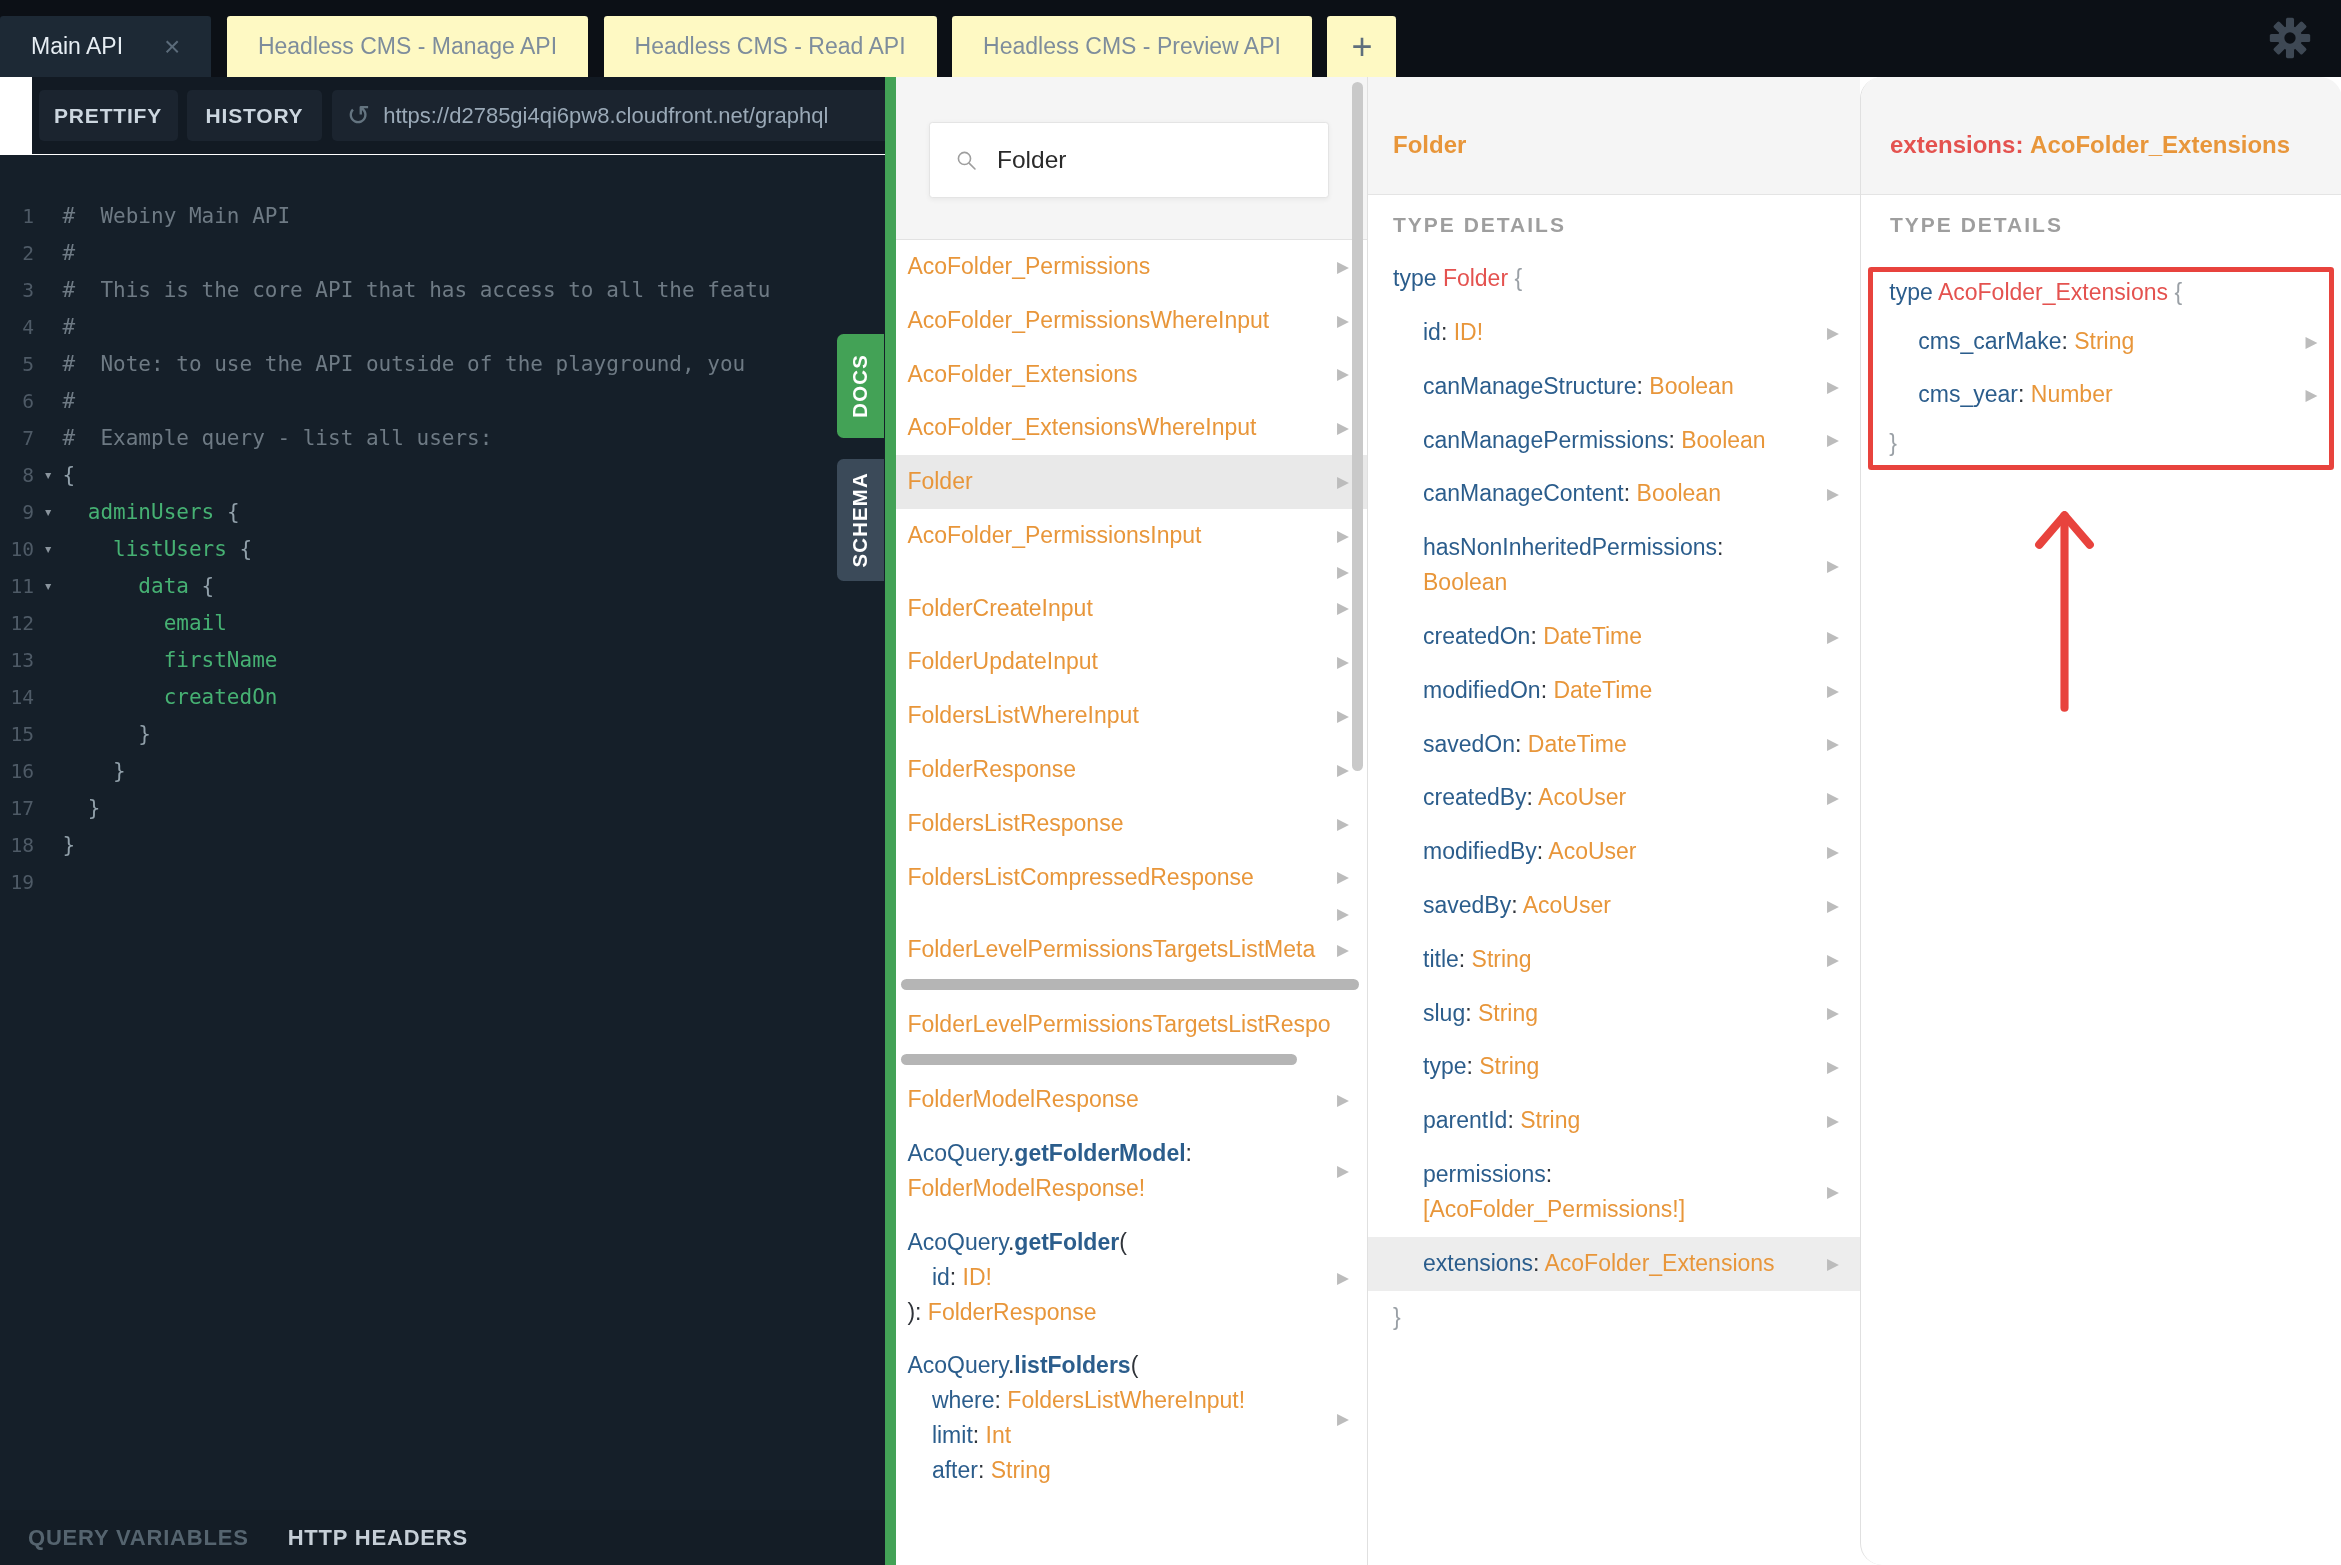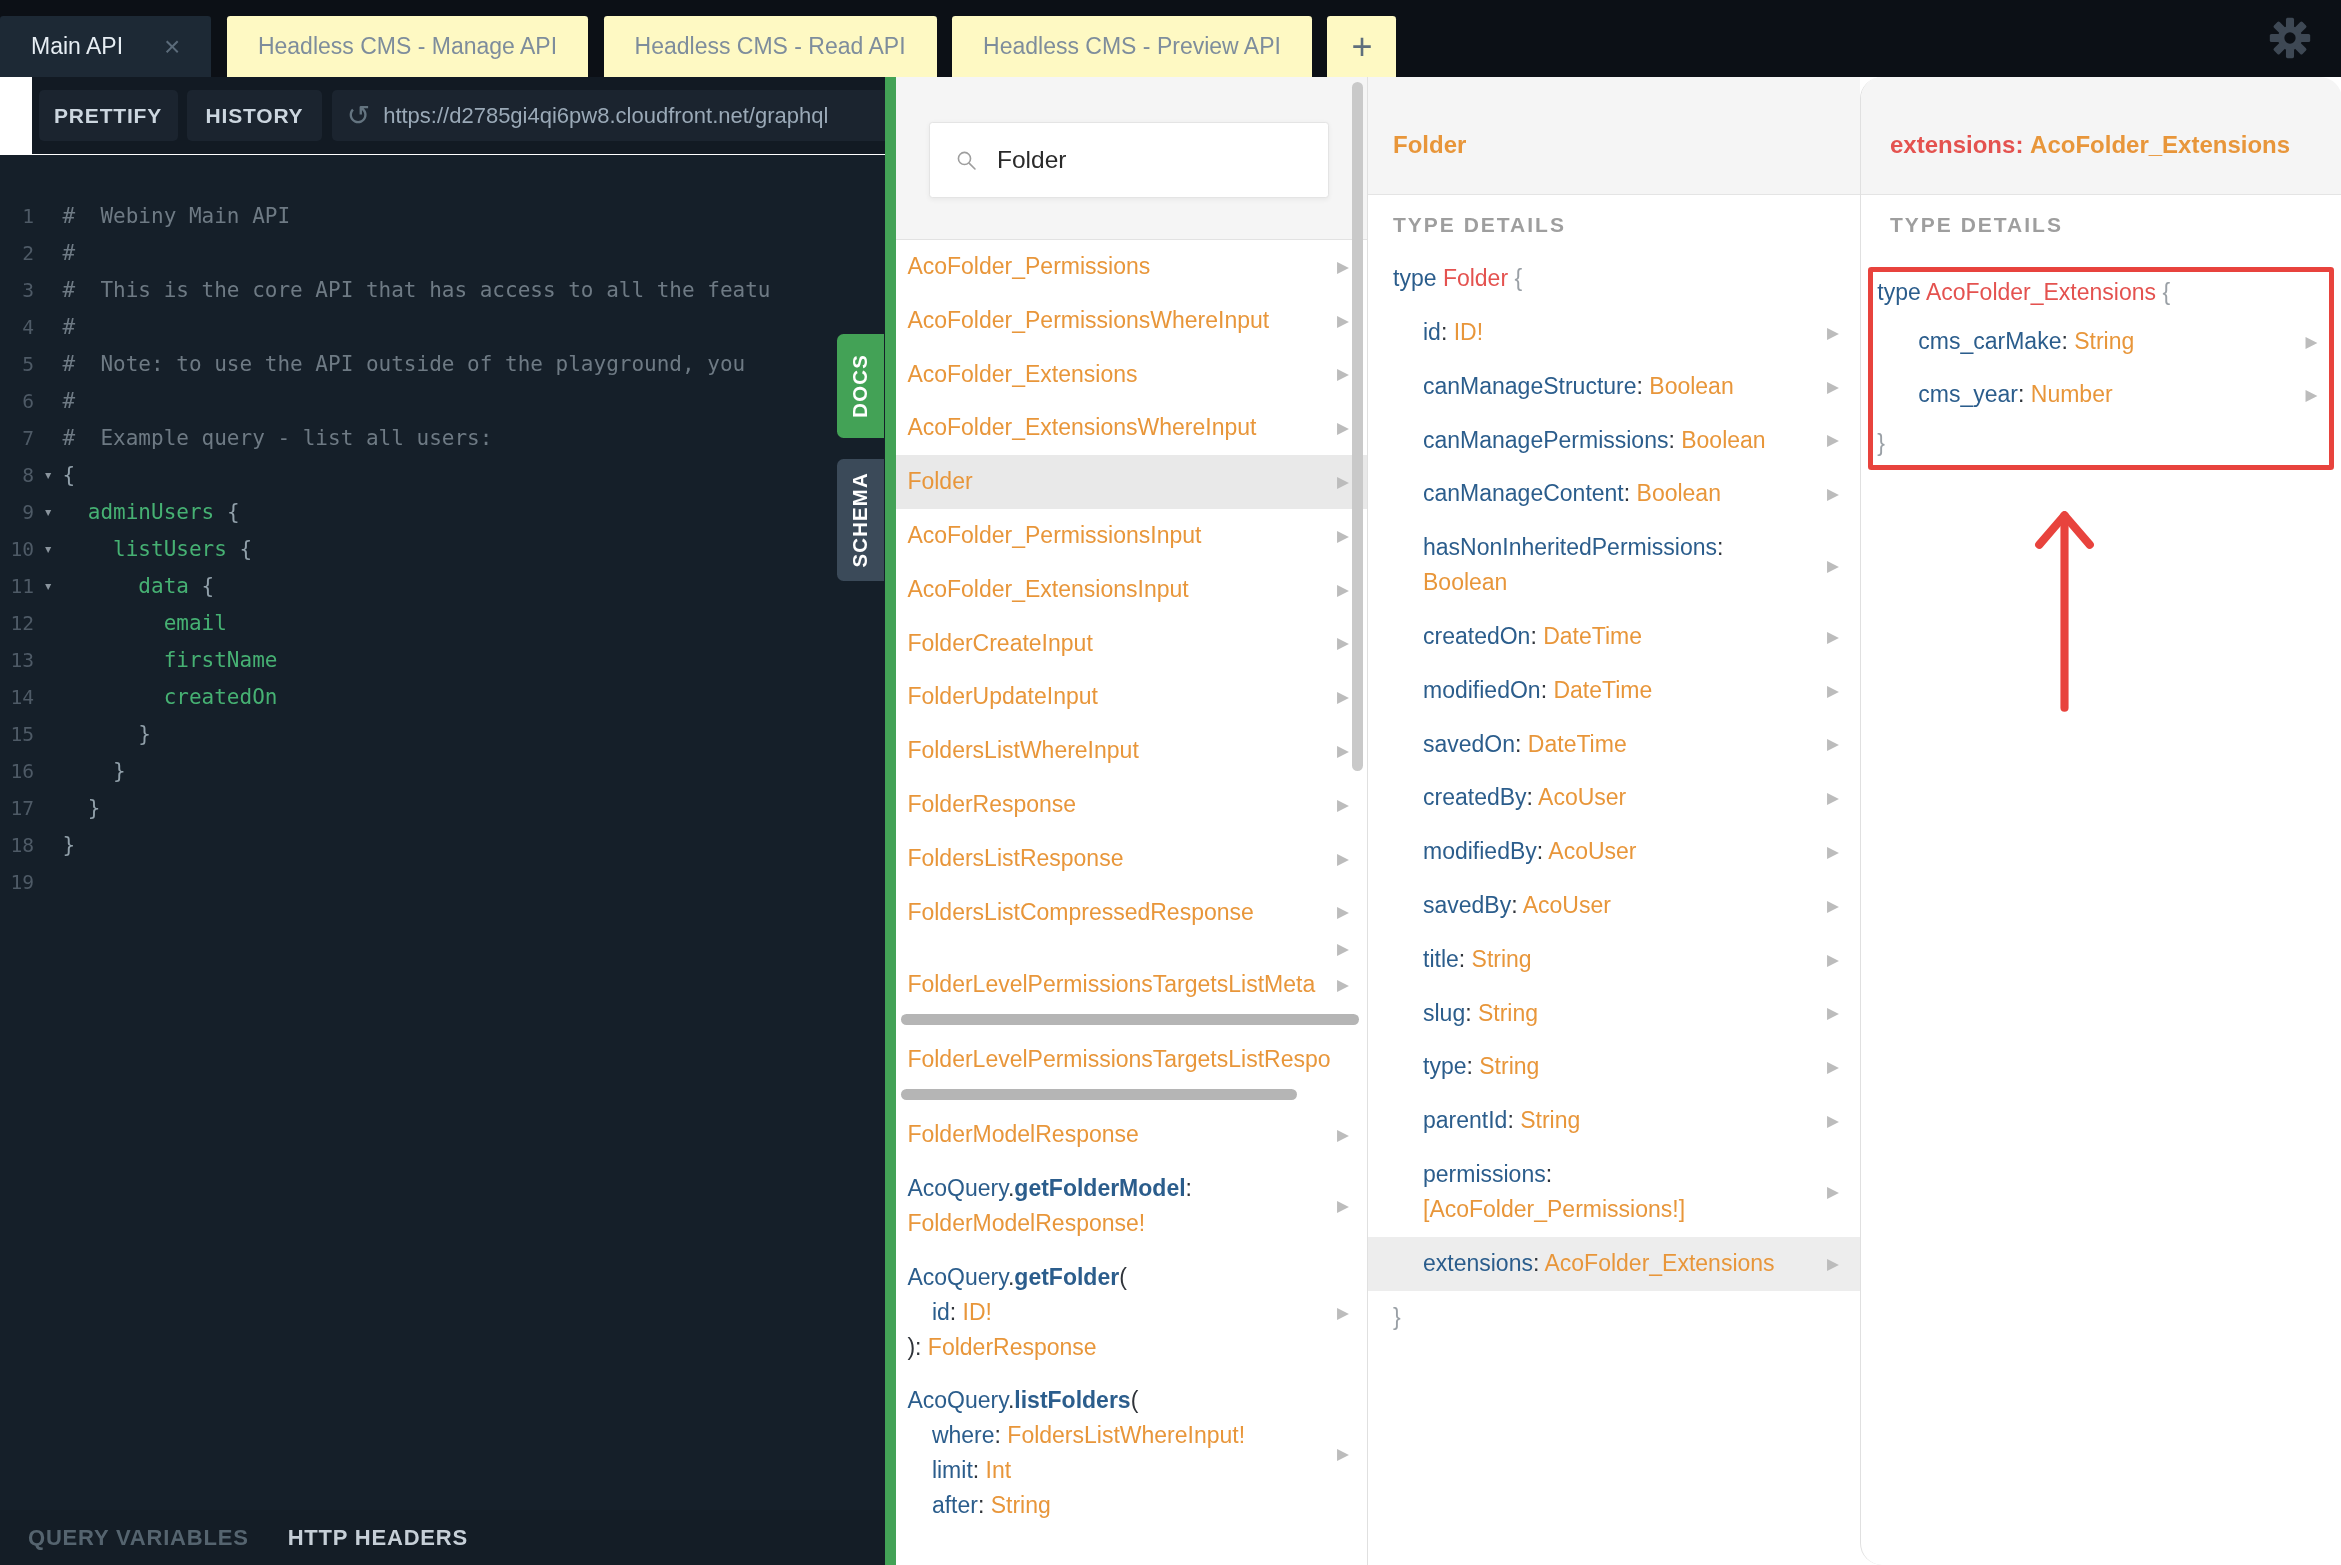--- a/index.html
+++ b/index.html
@@ -76,21 +76,21 @@
   #extpanel .sectionlabel{margin-left:29px;}
   .typeblock{margin-top:14.7px;font-size:23px;}
   .trow{position:relative;padding:9px 49px 9.8px 55px;}
   .trow .tline{line-height:35px;white-space:nowrap;}
   .trow.open,.trow.close{padding-left:25px;}
   .trow.sel{background:#ededed;}
   #typepanel .arr{right:21px;}
 
   .redbox{margin:29px 8.2px 0 7.3px;border:5.7px solid #e8433d;border-radius:3.3px;font-size:23px;padding:0;}
   .redbox .trow{padding-left:45px;padding-right:33px;}
-  .redbox .trow.open,.redbox .trow.close{padding-left:4px;padding-top:3.3px;padding-bottom:4.9px;}
+  .redbox .trow.open,.redbox .trow.close{padding-left:16px;padding-top:3.3px;padding-bottom:4.9px;}
   .redbox .arr{right:11.4px;}
 
   .c-or{color:#e8963a;} .c-bl{color:#2b5d8c;} .c-bb{color:#2b5d8c;font-weight:700;}
   .c-dk{color:#30343a;} .c-gy{color:#9aa0a6;} .c-cr{color:#e4524f;}
 
   .annarrow{position:absolute;left:2022px;top:504px;}
 </style>
 </head>
 <body>
 
@@ -280,21 +280,20 @@
         </div>
         <div class="ditem sel">
           <div class="dline"><span class="c-or">Folder</span></div>
           <span class="arr">▶</span>
         </div>
         <div class="ditem">
           <div class="dline"><span class="c-or">AcoFolder_PermissionsInput</span></div>
           <span class="arr">▶</span>
         </div>
         <div class="ditem">
-          <div class="dline"><span class="c-or">AcoFolder_ExtensionsInput</span></div>
           <span class="arr">▶</span>
         </div>
         <div class="ditem">
           <div class="dline"><span class="c-or">FolderCreateInput</span></div>
           <span class="arr">▶</span>
         </div>
         <div class="ditem">
           <div class="dline"><span class="c-or">FolderUpdateInput</span></div>
           <span class="arr">▶</span>
         </div>

